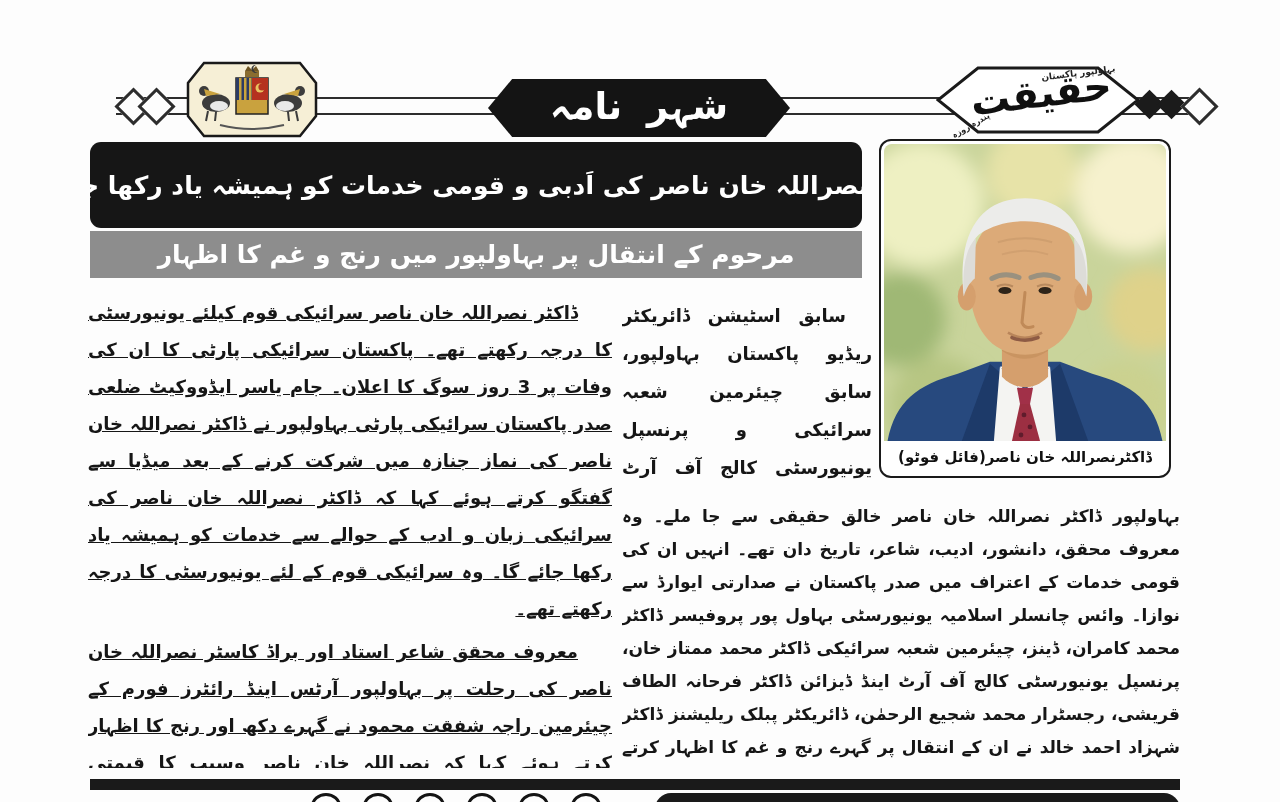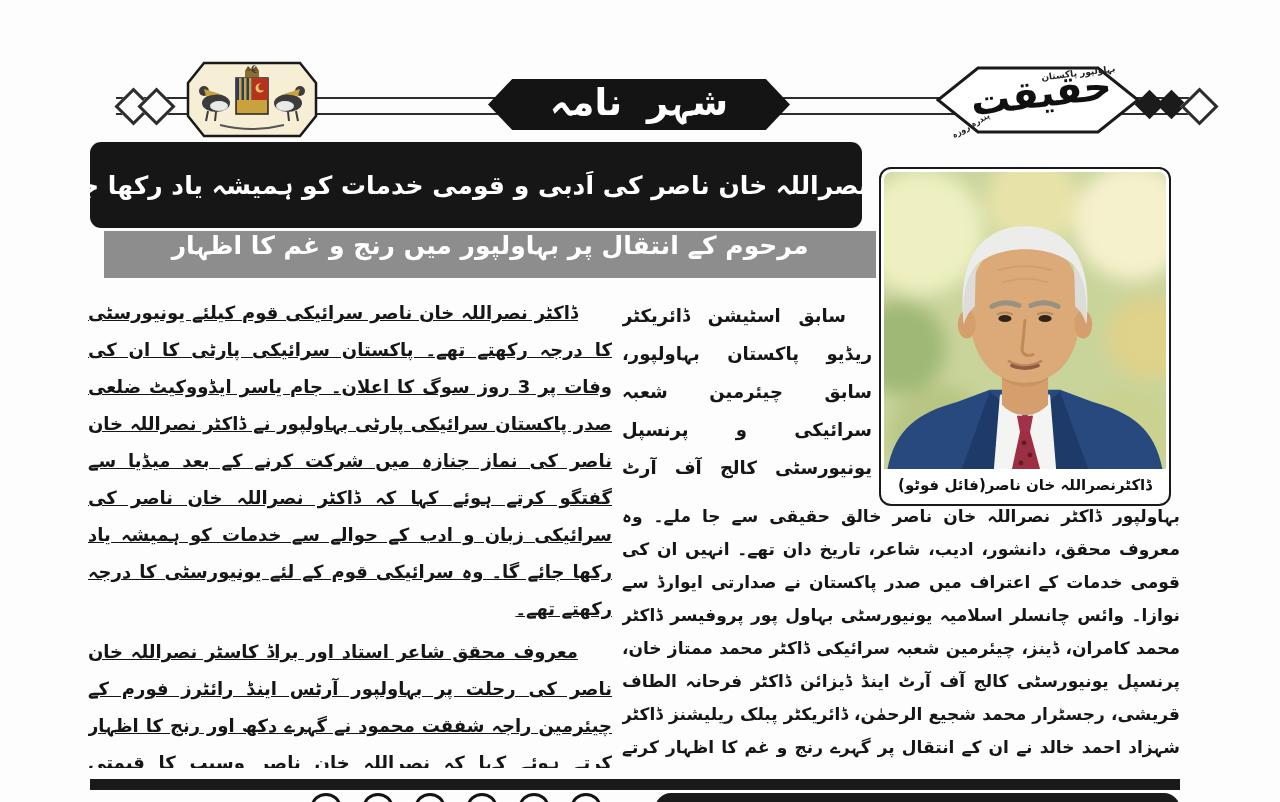--- a/index.html
+++ b/index.html
@@ -11,21 +11,21 @@
   
   .masthead-rule{
     position:absolute;left:116px;top:97px;width:1092px;height:14px;
     border-top:2px solid #2d2d2d;border-bottom:2px solid #2d2d2d;
   }
   .diamond{position:absolute;width:21px;height:21px;transform:rotate(45deg);}
   .diamond.outline{border:3px solid #2d2d2d;background:#fdfdfd;}
   .diamond.filled{background:#1b1b1b;}
   .crest-badge{position:absolute;left:186px;top:61px;width:132px;height:77px;}
   .center-banner{
-    position:absolute;left:488px;top:79px;width:302px;height:51px;
+    position:absolute;left:488px;top:79px;width:302px;height:58px;
     background:#141414;
     clip-path:polygon(8% 0,92% 0,100% 50%,92% 100%,8% 100%,0 50%);
     display:flex;align-items:center;justify-content:center;
   }
   .center-banner .banner-text{
     color:#ffffff;font-size:37px;font-weight:bold;direction:rtl;
     word-spacing:12px;padding-bottom:4px;
   }
   .haqeeqat-logo{position:absolute;left:936px;top:66px;width:204px;height:68px;}
   .haqeeqat-name{
@@ -45,30 +45,30 @@
   .headline-box{
     position:absolute;left:90px;top:142px;width:772px;height:86px;
     background:#161616;border-radius:11px;
     display:flex;align-items:center;justify-content:center;overflow:hidden;
   }
   .headline-text{
     color:#ffffff;font-size:25px;font-weight:bold;direction:rtl;
     white-space:nowrap;padding:0 10px;
   }
   .subheadline-box{
-    position:absolute;left:104px;top:231px;width:772px;height:47px;
+    position:absolute;left:90px;top:231px;width:772px;height:47px;
     background:#8d8d8d;
-    display:flex;align-items:flex-start;justify-content:center;overflow:hidden;
+    display:flex;align-items:center;justify-content:center;overflow:hidden;
   }
   .subheadline-text{color:#ffffff;font-size:25px;font-weight:bold;direction:rtl;white-space:nowrap;}
   
   .photo-frame{
     position:absolute;left:879px;top:139px;width:292px;height:339px;
     border:2px solid #1a1a1a;border-radius:12px;background:#ffffff;
-    box-sizing:border-box;padding:3px;margin-top:28px;
+    box-sizing:border-box;padding:3px;
   }
   .photo-art{width:282px;height:297px;border-radius:8px 8px 0 0;overflow:hidden;}
   .photo-art svg{display:block;}
   .photo-caption{
     height:32px;display:flex;align-items:center;justify-content:center;
     font-size:15px;font-weight:bold;direction:rtl;color:#111;
   }
   
   .col-left{
     position:absolute;left:88px;top:294px;width:524px;height:474px;

